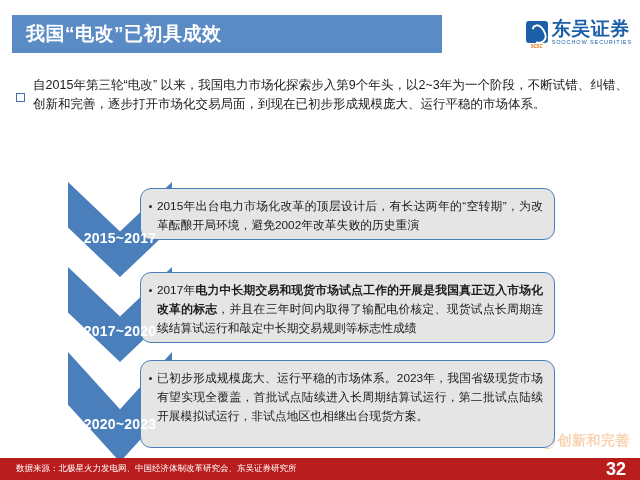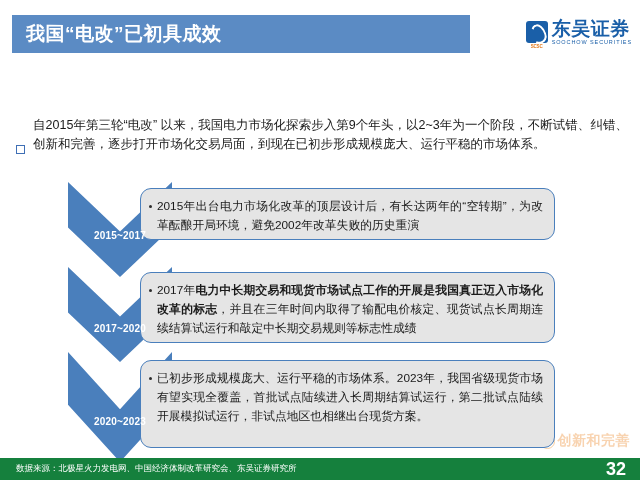--- a/index.html
+++ b/index.html
@@ -25,21 +25,20 @@
   }
 
   
   #header-bar {
     position: absolute;
     left: 12px;
     top: 15px;
     width: 430px;
     height: 38px;
     background: #5b8bc4;
-    padding-left: 28px;
   }
   #header-title {
     position: absolute;
     left: 14px;
     top: 50%;
     transform: translateY(-50%);
     color: #ffffff;
     font-size: 19px;
     font-weight: bold;
     letter-spacing: 0.5px;
@@ -99,22 +98,21 @@
     color: #1a5fa8;
     letter-spacing: 0.9px;
     margin-top: 2px;
     white-space: nowrap;
   }
 
   
   .bullet-row {
     position: absolute;
     display: flex;
-    align-items: flex-end;
-    margin-top: 40px;
+    align-items: center;
   }
   .sq-bullet {
     flex: none;
     width: 7px; height: 7px;
     border: 1.6px solid #3f6fb5;
     margin-top: 5px;
     margin-right: 8px;
   }
   .bullet-text {
     font-size: 12.5px;
@@ -149,21 +147,21 @@
     background: #4a7fbc;
     -webkit-clip-path: polygon(0 0, 50% 52%, 100% 0, 100% 48%, 50% 100%, 0 48%);
     clip-path: polygon(0 0, 50% 52%, 100% 0, 100% 48%, 50% 100%, 0 48%);
   }
   .chevron-label {
     position: absolute;
     left: 0;
     width: 104px;
     text-align: center;
     color: #ffffff;
-    font-size: 10px;
+    font-size: 14px;
     font-weight: bold;
     letter-spacing: 0.2px;
     z-index: 3;
   }
   .tl-box {
     position: absolute;
     left: 72px;
     background: #e5e5e5;
     border: 1.3px solid #4a7fbc;
     border-radius: 11px;
@@ -241,21 +239,21 @@
     white-space: nowrap;
   }
 
   
   #footer-bar {
     position: absolute;
     left: 0;
     bottom: 0;
     width: 640px;
     height: 22px;
-    background: #15803d;
+    background: #b91c1c;
   }
   #footer-source {
     position: absolute;
     left: 16px;
     top: 50%;
     transform: translateY(-50%);
     font-size: 8.5px;
     color: #ffffff;
     white-space: nowrap;
   }

